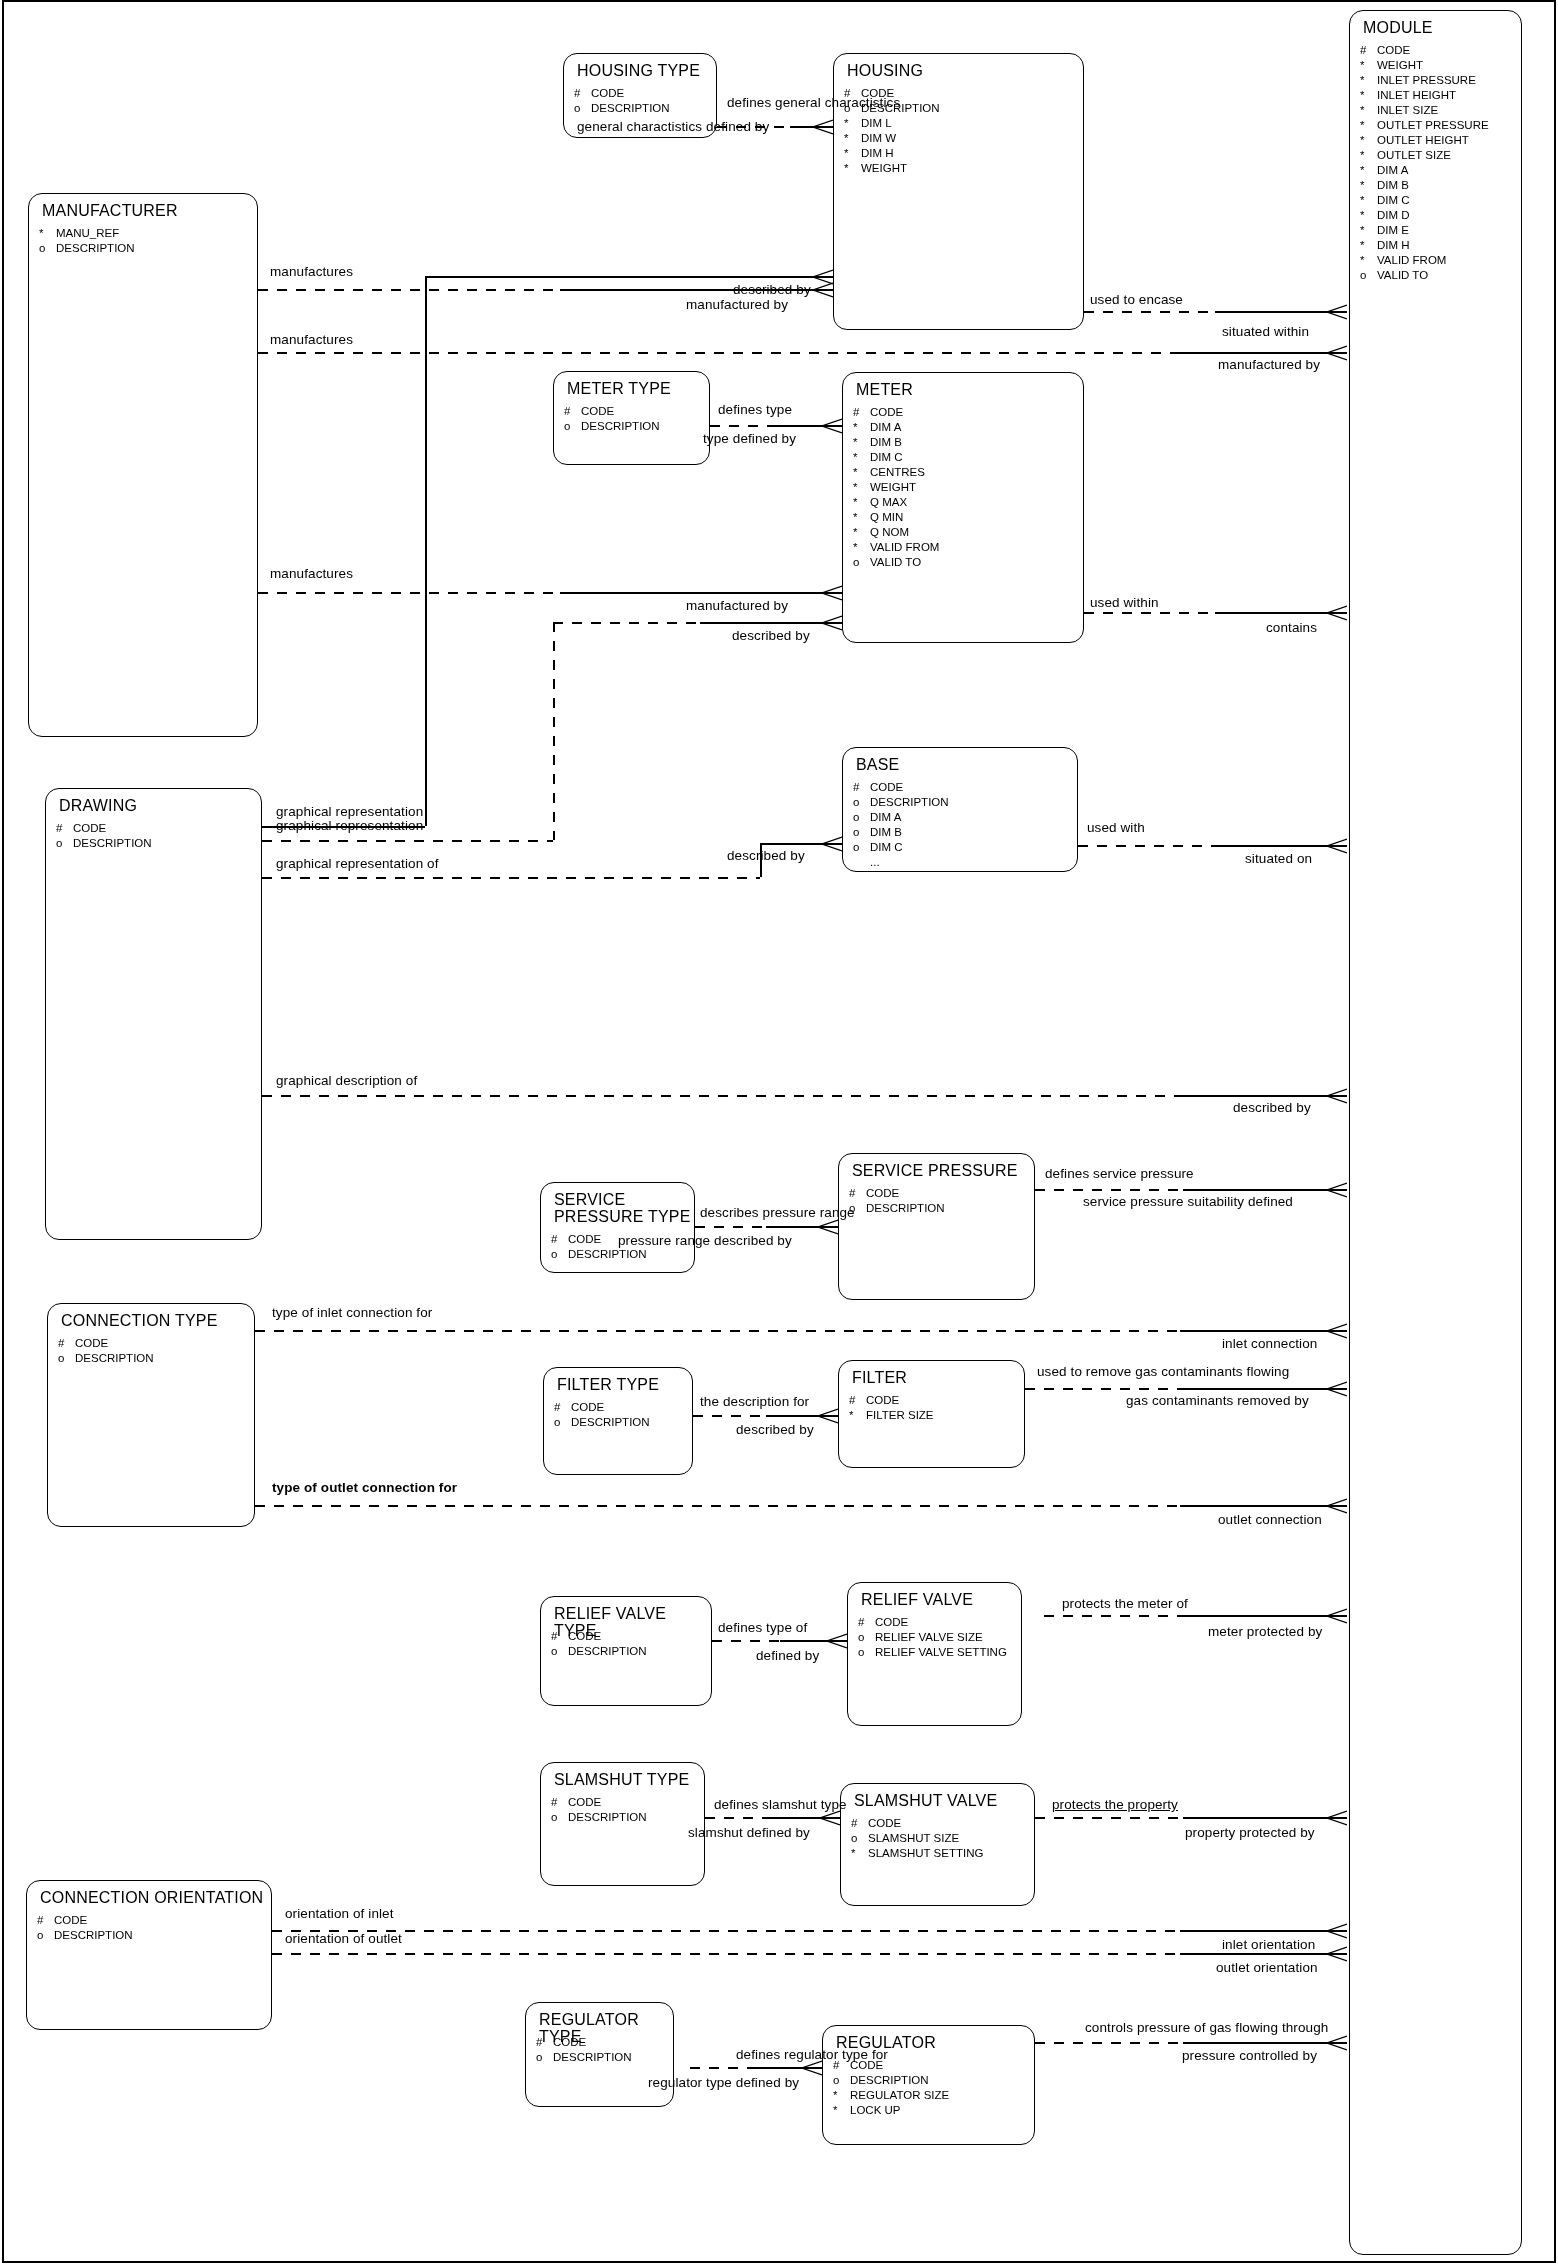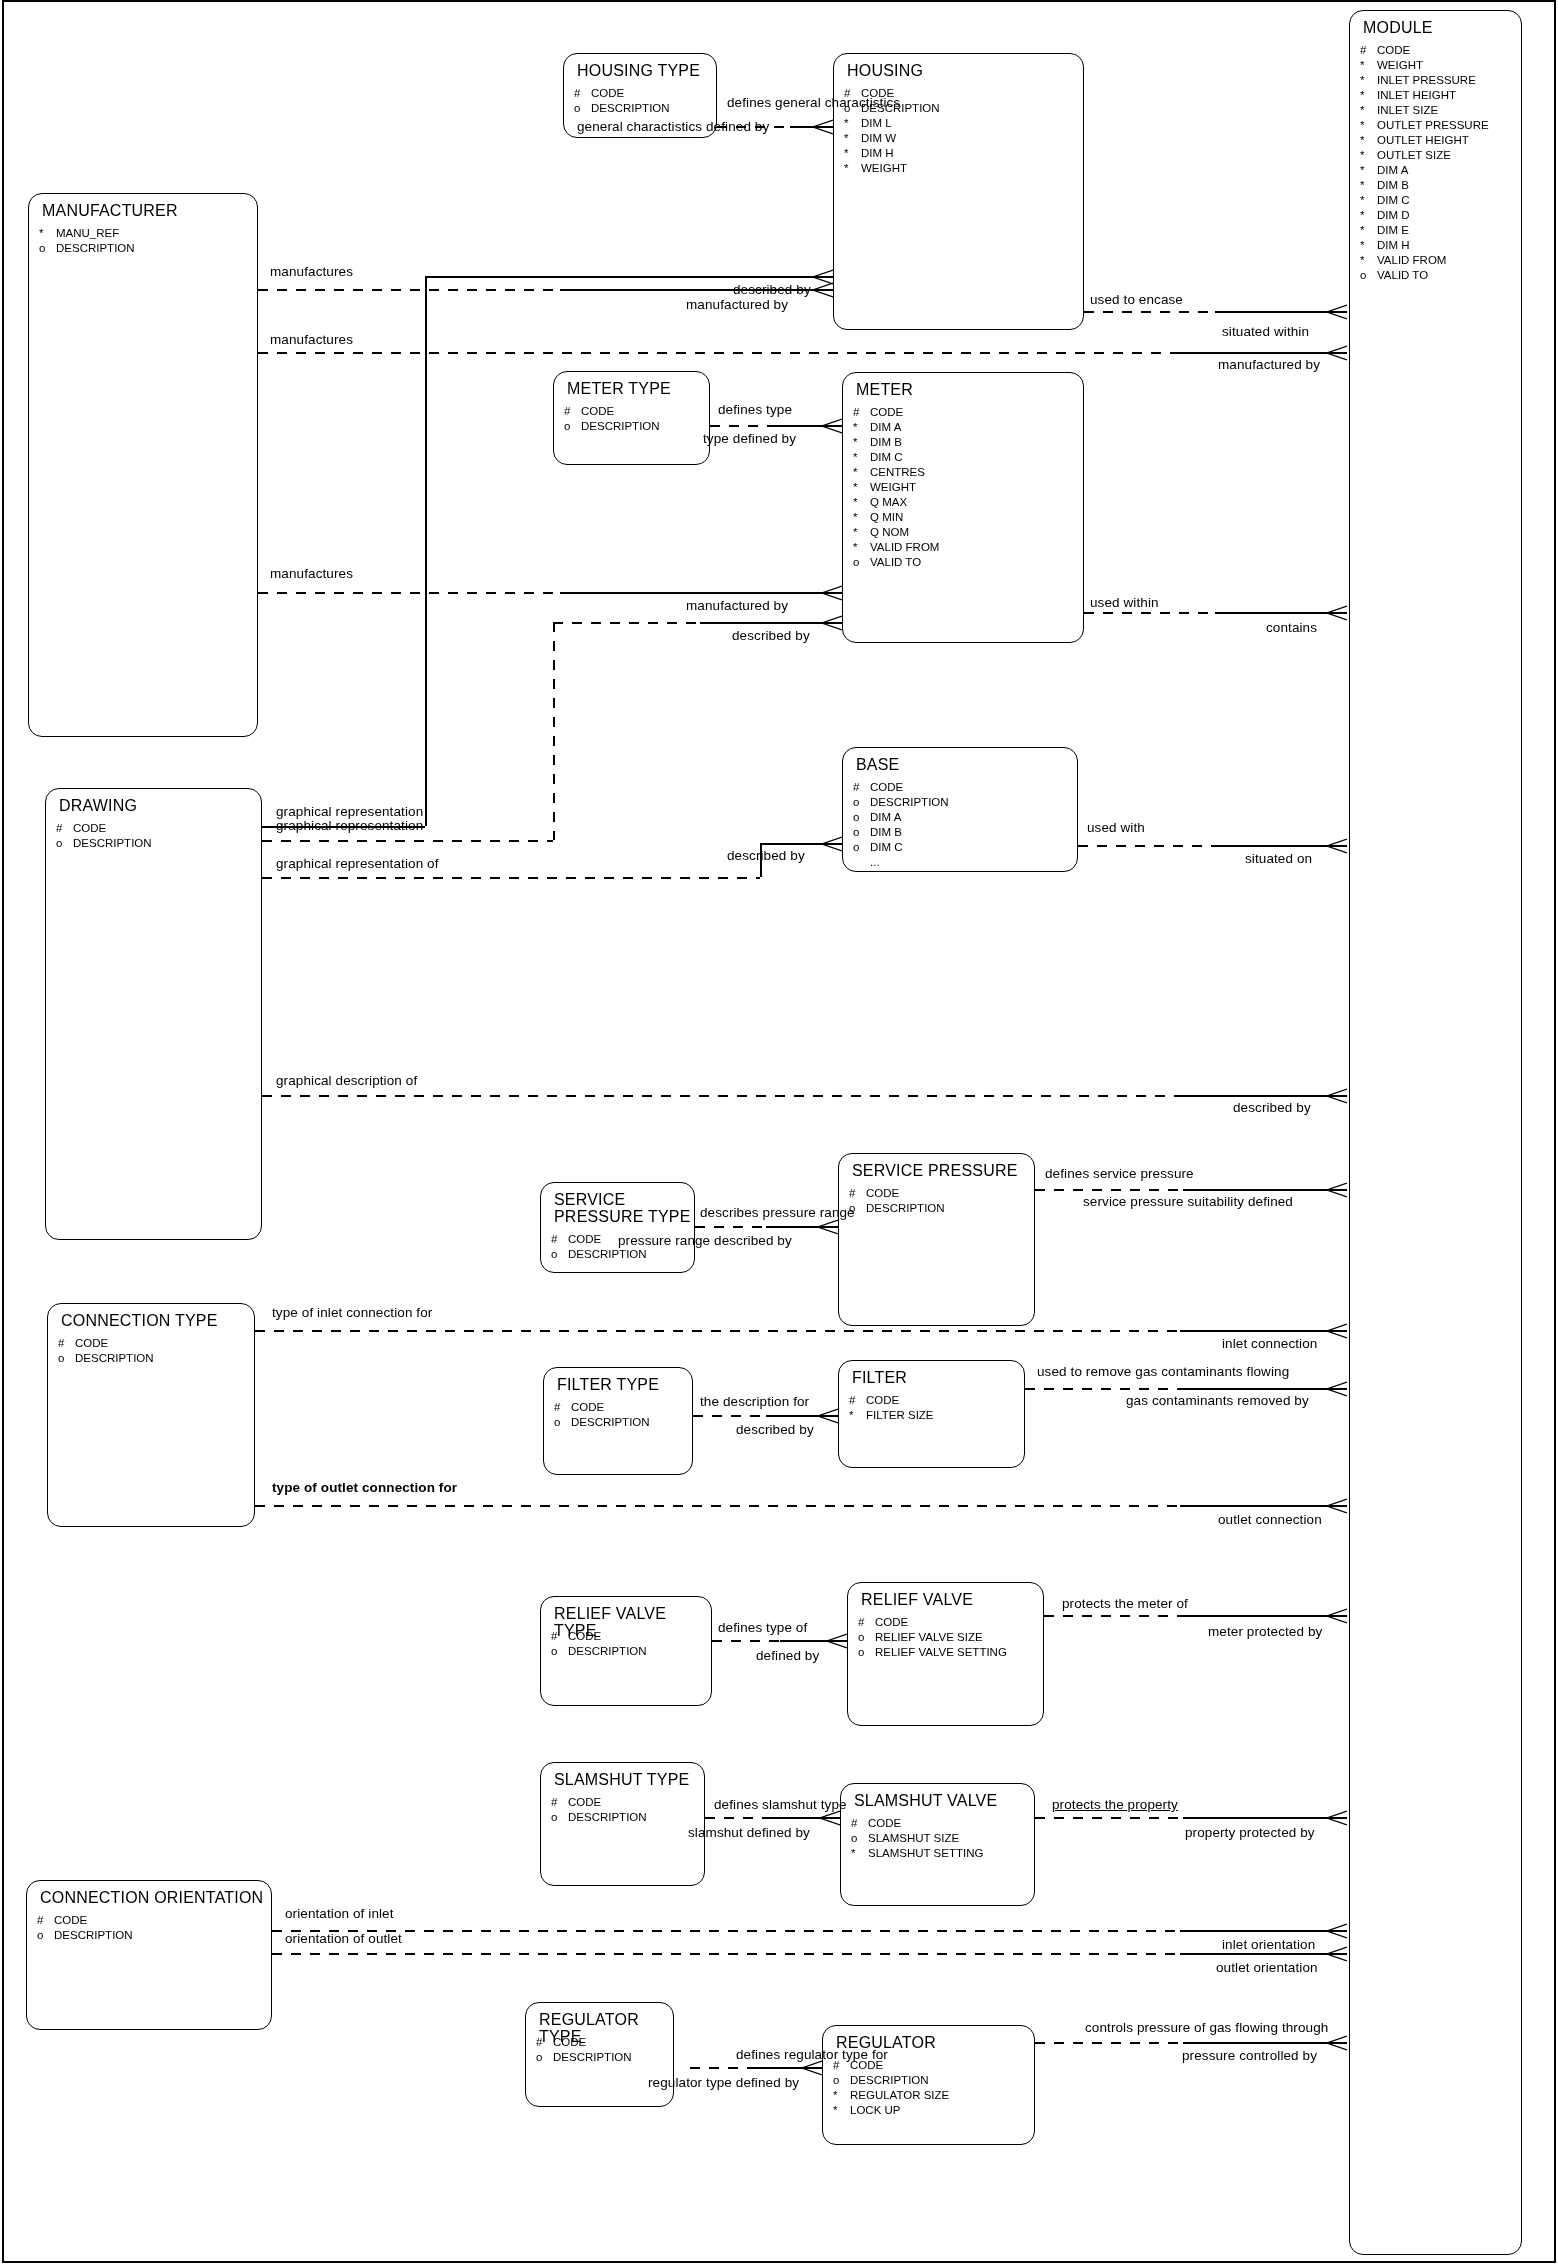--- a/index.html
+++ b/index.html
@@ -524,21 +524,21 @@
         <div class="arow">
           <span class="apre">#</span>
           <span>CODE</span>
         </div>
         <div class="arow">
           <span class="apre">o</span>
           <span>DESCRIPTION</span>
         </div>
       </div>
     </div>
-    <div class="entity" style="left: 838px; top: 1153px; width: 197px; height: 173px; padding-left: 32px;">
+    <div class="entity" style="left: 838px; top: 1153px; width: 197px; height: 147px; padding-left: 32px;">
       <div class="etitle">SERVICE PRESSURE</div>
       <div class="attrs" style="top: 32px;">
         <div class="arow">
           <span class="apre">#</span>
           <span>CODE</span>
         </div>
         <div class="arow">
           <span class="apre">o</span>
           <span>DESCRIPTION</span>
         </div>
@@ -589,21 +589,21 @@
         <div class="arow">
           <span class="apre">#</span>
           <span>CODE</span>
         </div>
         <div class="arow">
           <span class="apre">o</span>
           <span>DESCRIPTION</span>
         </div>
       </div>
     </div>
-    <div class="entity" style="left: 847px; top: 1582px; width: 197px; height: 144px;">
+    <div class="entity" style="left: 847px; top: 1582px; width: 175px; height: 144px;">
       <div class="etitle">RELIEF VALVE</div>
       <div class="attrs" style="top: 32px;">
         <div class="arow">
           <span class="apre">#</span>
           <span>CODE</span>
         </div>
         <div class="arow">
           <span class="apre">o</span>
           <span>RELIEF VALVE SIZE</span>
         </div>

